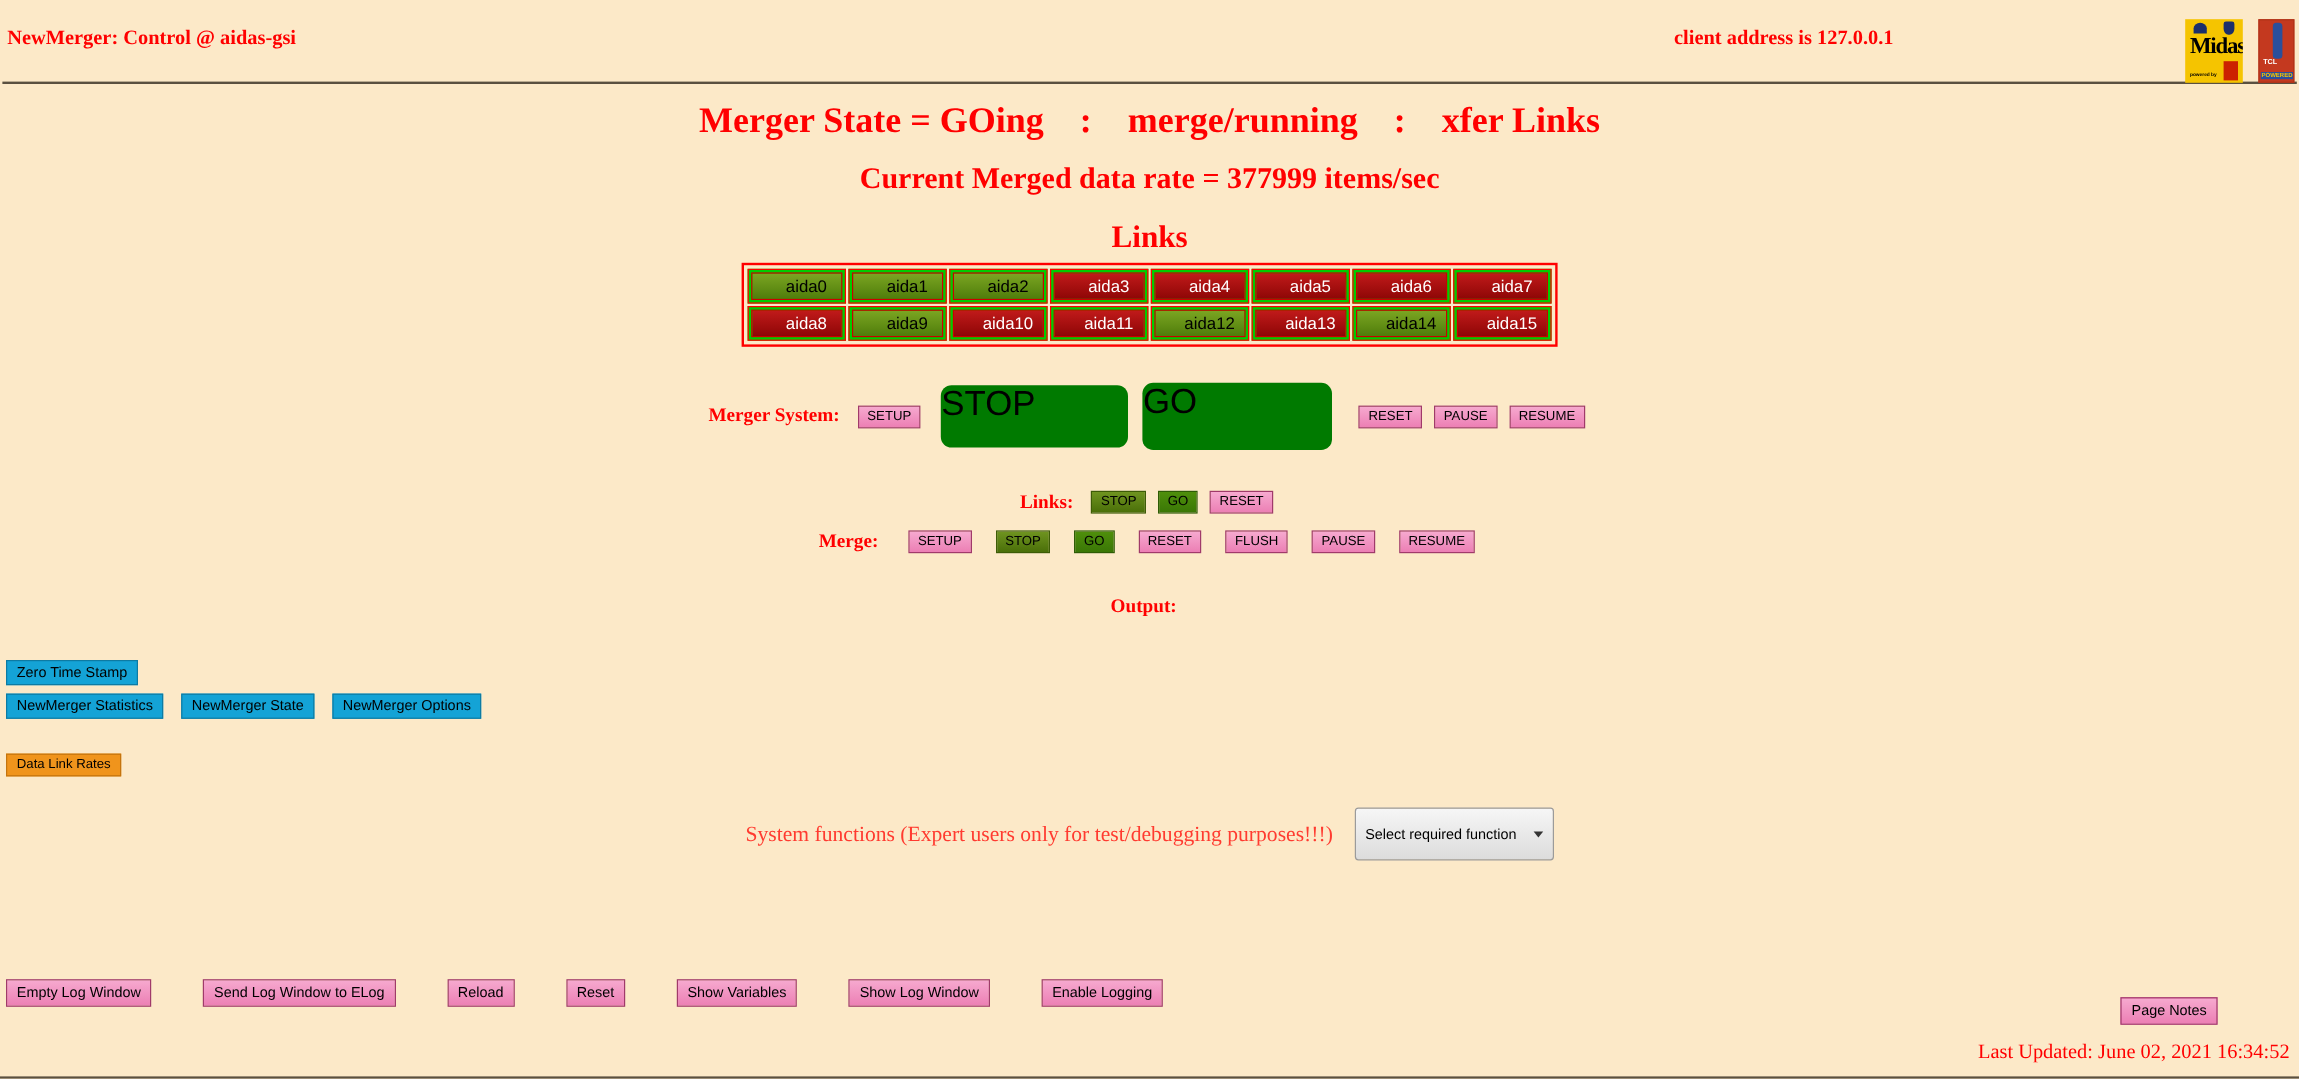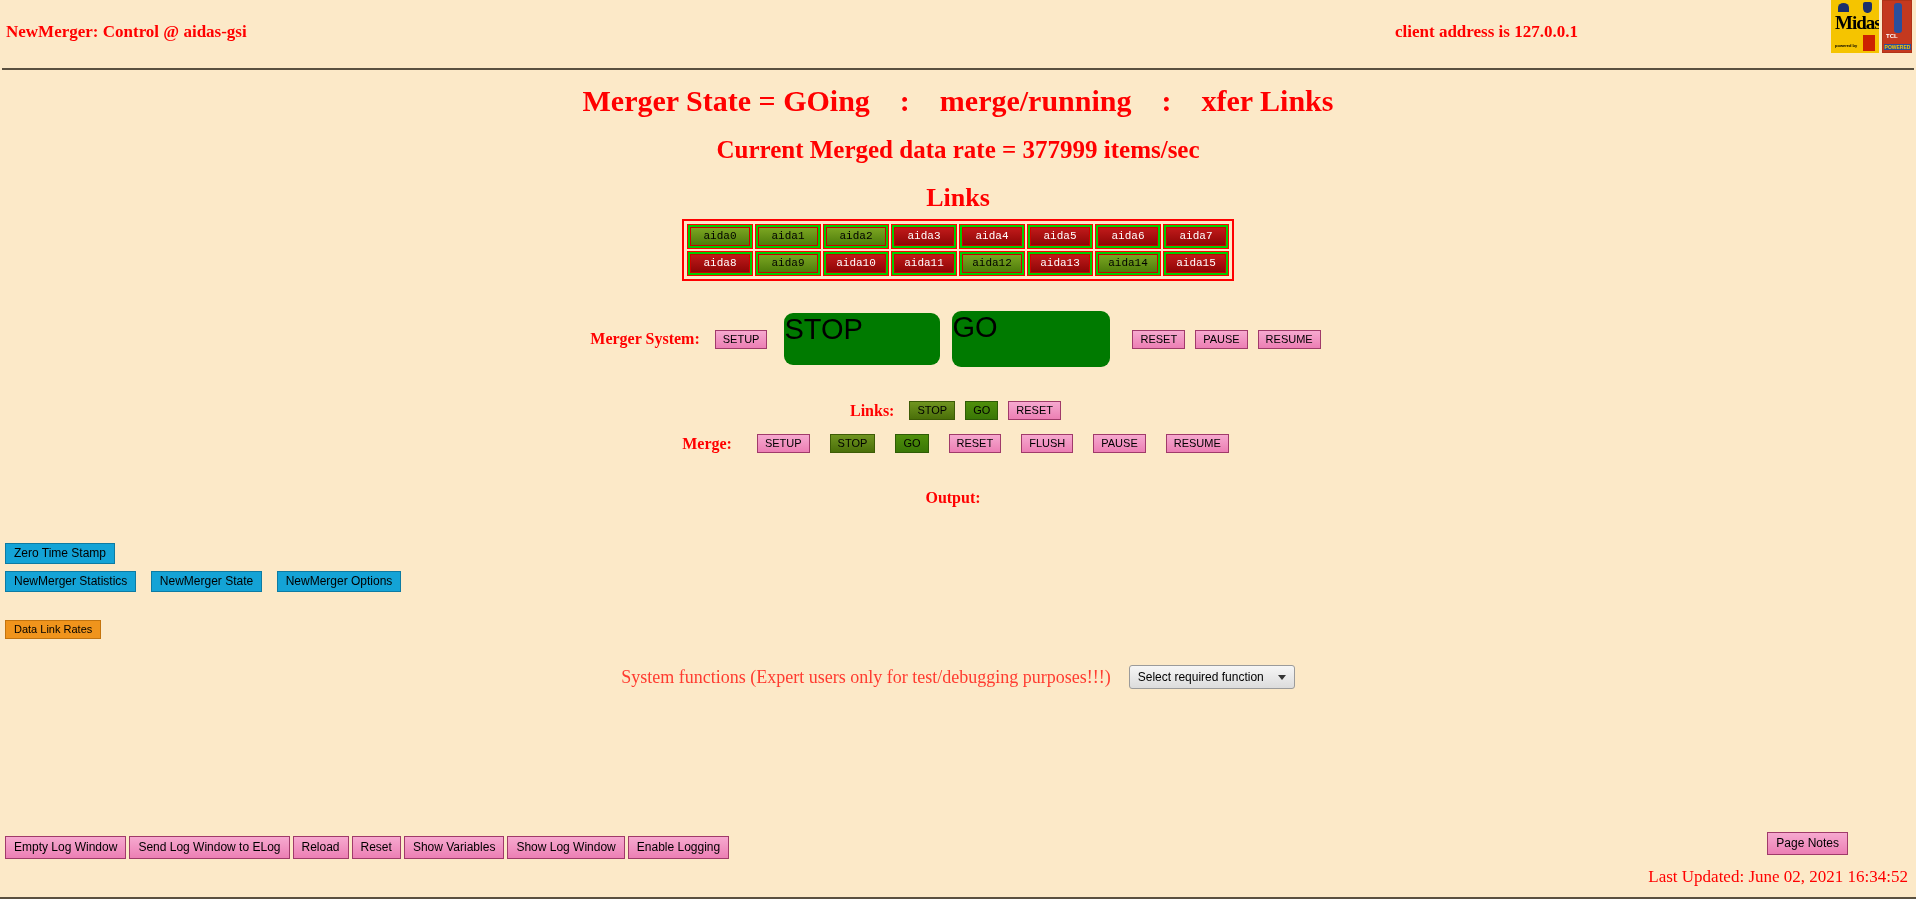--- a/index.html
+++ b/index.html
@@ -37,23 +37,23 @@
     top: 22px;
     font-family: "Liberation Serif", serif;
     font-weight: bold;
     font-size: 17px;
     color: #ff0000;
     white-space: nowrap;
   }
   .logos {
     position: absolute;
     right: 4px;
-    top: 0;
+    top: 16px;
     display: flex;
-    gap: 3px;
+    gap: 13px;
   }
   .logo-midas {
     width: 48px;
     height: 53px;
     background: #f5c400;
     position: relative;
     overflow: hidden;
   }
   .logo-midas .m {
     position: absolute;
@@ -186,23 +186,23 @@
   .links-row { display: flex; }
   .link-cell {
     border: 1px solid #ff0000;
     background: #00cc00;
     padding: 2px 2px;
     margin: 1px;
   }
   .link-btn {
     display: block;
     min-width: 44px;
-    padding: 2px 7px 3px 7px;
-    font-family: Liberation Mono, monospace;
-    font-size: 11px;
+    padding: 2px 7px 3px 23px;
+    font-family: Liberation Sans, sans-serif;
+    font-size: 14px;
     text-align: center;
     border: 1px solid #cc0000;
     cursor: pointer;
   }
   .link-btn.on {
     background: linear-gradient(#7ba522, #4f7d0b);
     color: #000000;
   }
   .link-btn.off {
     background: linear-gradient(#c01a1a, #8e0606);
@@ -301,21 +301,21 @@
   }
   .sysfunc-label {
     font-family: "Liberation Serif", serif;
     font-size: 18px;
     color: #ff3b30;
     margin-right: 18px;
   }
   .sysfunc-select {
     font-family: "Liberation Sans", sans-serif;
     font-size: 12px;
-    padding: 4px 8px;
+    padding: 14px 8px;
     background: linear-gradient(#f6f6f6, #dcdcdc);
     border: 1px solid #9b9b9b;
     border-radius: 3px;
     color: #000;
     width: 148px;
     cursor: pointer;
     display: flex;
     align-items: center;
     justify-content: space-between;
   }
@@ -324,22 +324,23 @@
     border-left: 4px solid transparent;
     border-right: 4px solid transparent;
     border-top: 5px solid #333;
     margin-left: 8px;
   }
 
   
   .footer-left {
     position: absolute;
     left: 5px;
-    bottom: 40px;
+    bottom: 60px;
     display: flex;
+    gap: 40px;
   }
   .footer-left .btn { margin: 0 3px 0 0; font-size: 12px; padding: 3px 8px 4px 8px; }
   .page-notes-wrap {
     position: absolute;
     right: 68px;
     bottom: 48px;
   }
   .page-notes-wrap .btn { font-size: 12px; padding: 3px 8px 4px 8px; margin: 0; }
   .last-updated {
     position: absolute;

